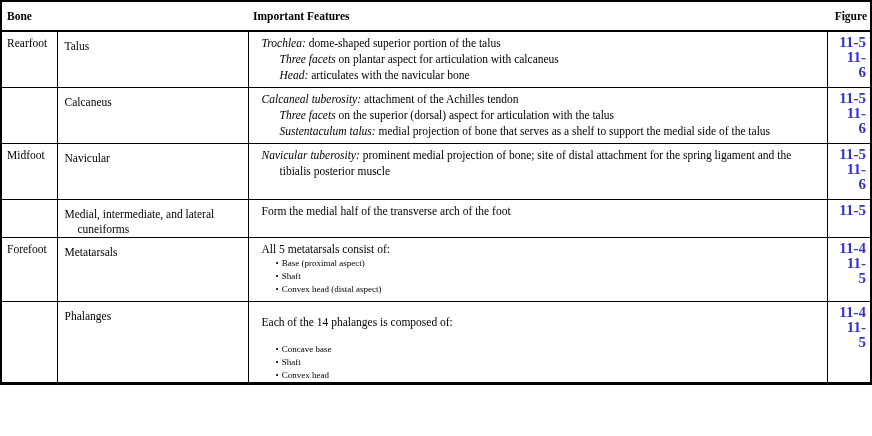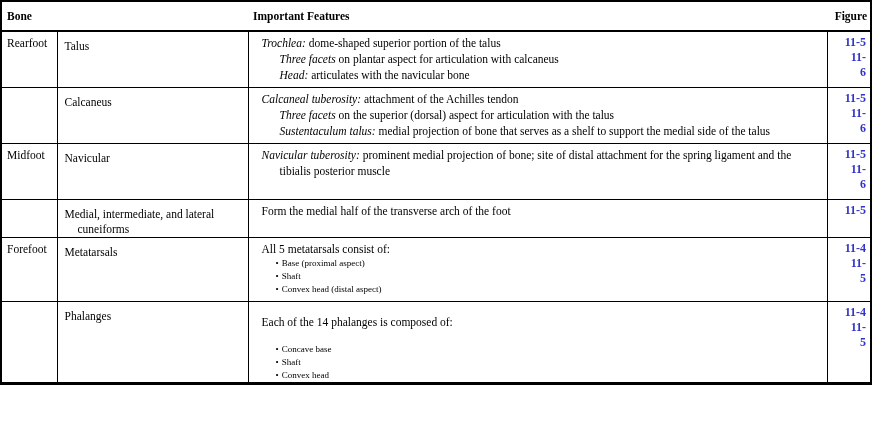--- a/index.html
+++ b/index.html
@@ -46,21 +46,21 @@
   .f-line.padtop{margin-top:9px;}
   .f-bullet{
     font-size:9px;line-height:13px;
     padding-left:14px;white-space:nowrap;
   }
   .f-bullet .dot{margin-right:3px;}
   .f-spacer{height:13px;}
   td.figure{padding:3px 4px 0 1px;text-align:right;}
   .fig-line{
     color:#3333cc;
-    font-size:12px;
+    font-size:15px;
     line-height:15px;
     font-weight:bold;
     white-space:nowrap;
     cursor:pointer;
   }
 </style>
 </head>
 <body>
 
 <table class="bones">

